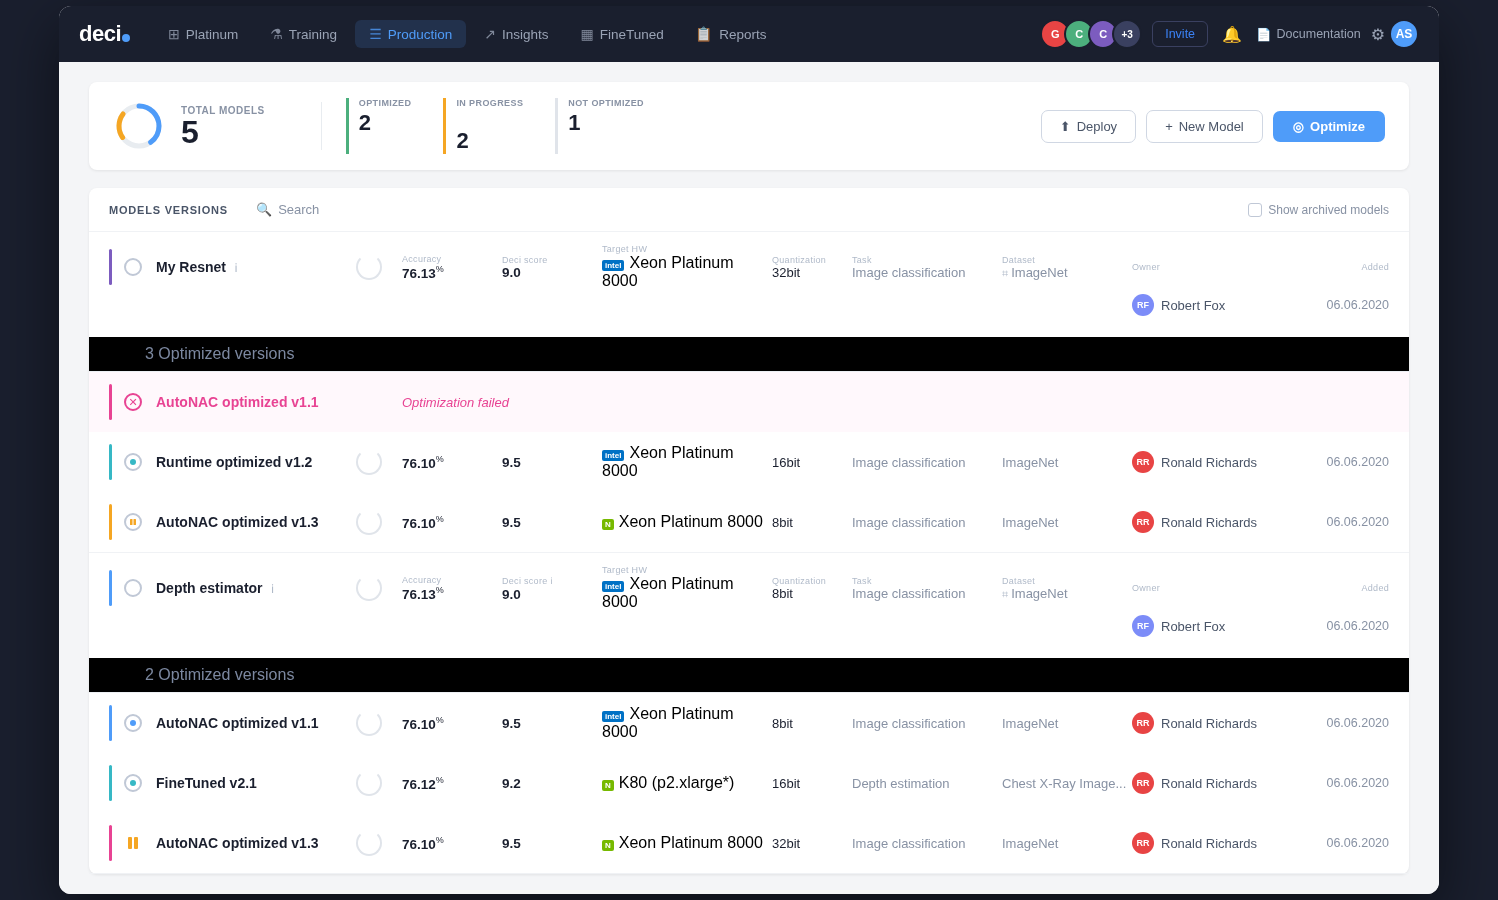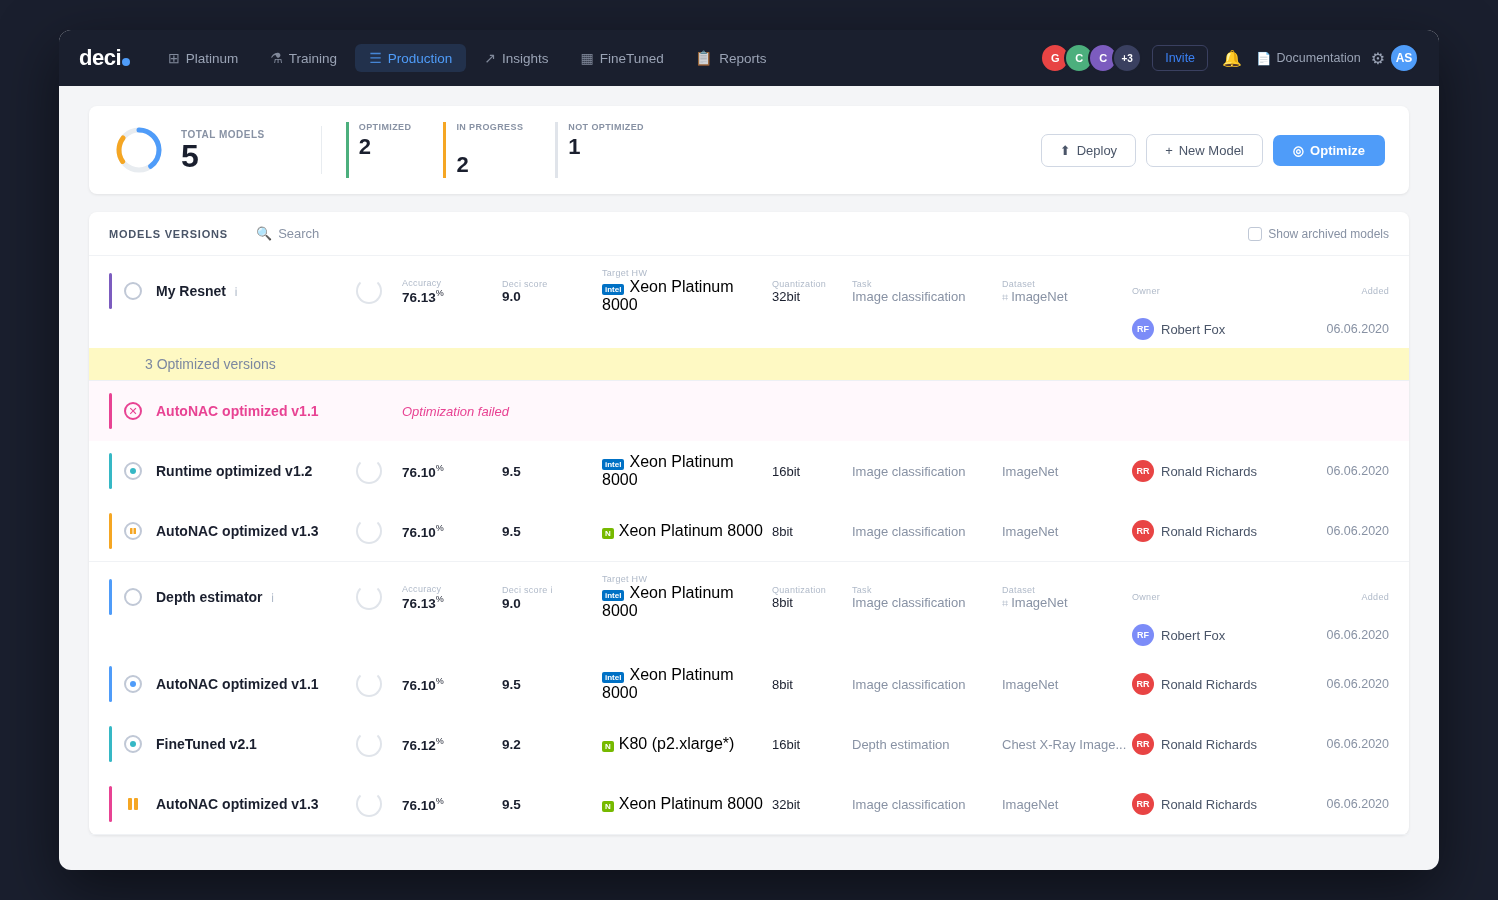--- a/index.html
+++ b/index.html
@@ -418,26 +418,27 @@
       font-weight: 700;
       color: #fff;
       flex-shrink: 0;
     }
     .date-cell {
       font-size: 12.5px;
       color: #8892a4;
       margin-left: auto;
     }
     .optimized-versions-row {
-      background: #fef9c3;
+      background: #000000;
       padding: 8px 20px 8px 56px;
-      font-size: 14px;
+      font-size: 16px;
       color: #7c88a0;
       font-weight: 500;
       border-bottom: 1px solid #edf0f4;
+      margin-top: 13px;
     }
     .fail-text {
       font-size: 13px;
       color: #e84393;
       font-style: italic;
     }
     .circle-icon {
       width: 18px;
       height: 18px;
       border-radius: 50%;
@@ -815,20 +816,21 @@
           <div style="width:80px;"></div>
           <div style="width:150px;"></div>
           <div style="width:130px;"></div>
           <div class="owner-cell">
             <div class="owner-avatar" style="background:#7c8cf8;">RF</div>
             <span>Robert Fox</span>
           </div>
           <div class="date-cell">06.06.2020</div>
         </div>
 
+        <div class="optimized-versions-row">2 Optimized versions</div>
 
         <div class="model-row">
           <div class="row-accent accent-blue"></div>
           <div class="circle-icon">
             <svg width="10" height="10" viewBox="0 0 10 10">
                 <circle cx="5" cy="5" r="3" fill="#4f9cf9"></circle>
               </svg>
           </div>
           <div class="model-name-cell">
             <span class="model-name">AutoNAC optimized v1.1</span>

